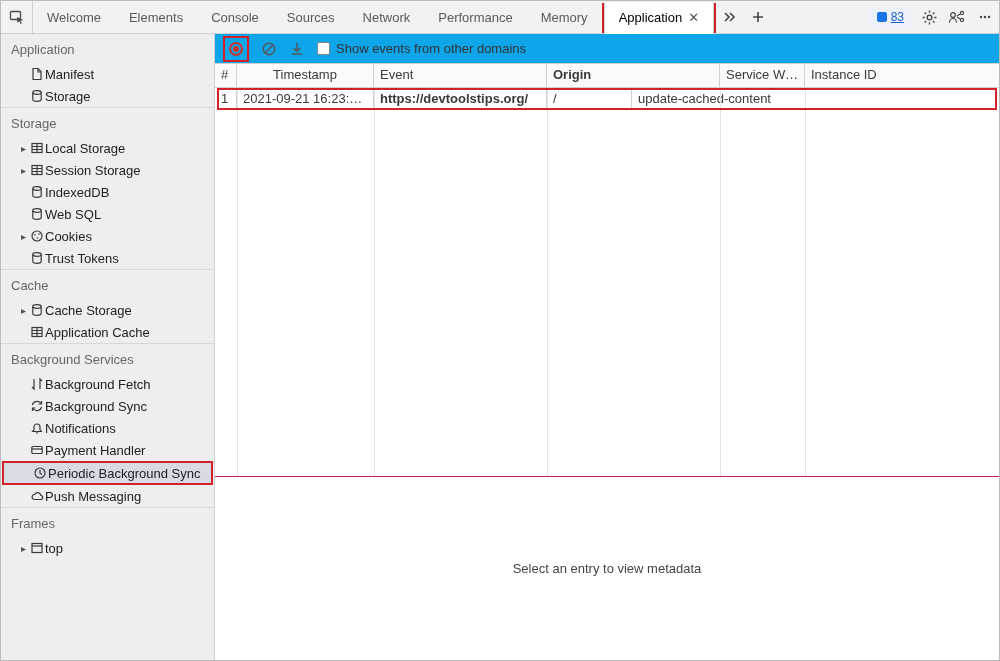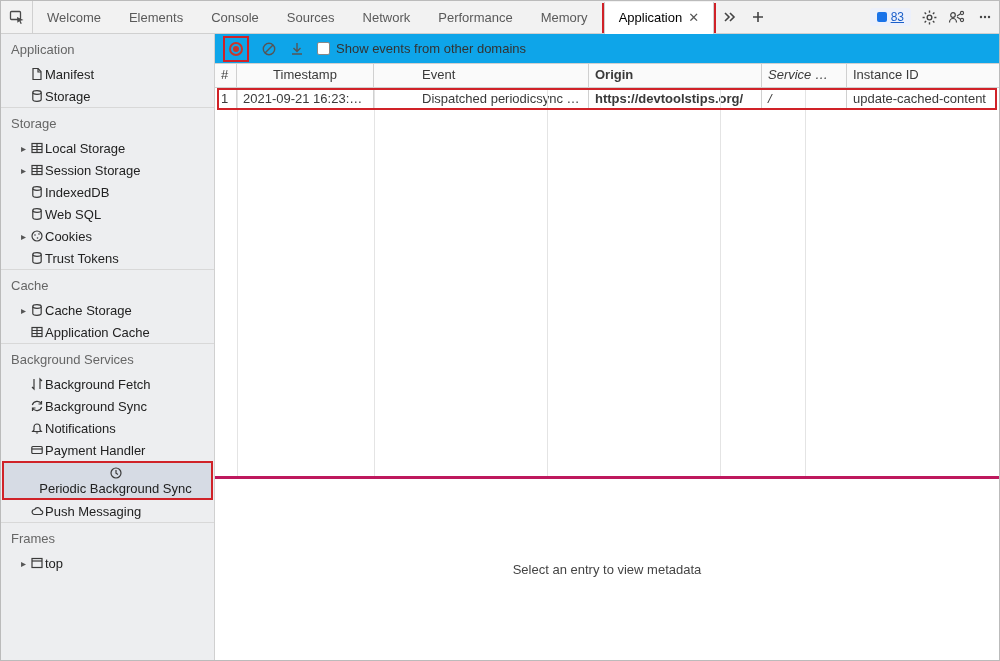--- a/index.html
+++ b/index.html
@@ -21,48 +21,48 @@
     
     .main { display: flex; height: calc(100% - 33px); }
     .sidebar { width: 214px; background: #edeef0; border-right: 1px solid #d0d0d0; overflow-y: auto; padding-bottom: 20px;}
     .content { flex: 1; display: flex; flex-direction: column; }
 
     
     .side-section-head { color: #666; padding: 8px 10px 6px 10px; font-size: 13px; border-top: 1px solid #d8d8d8; }
     .side-section-head.first { border-top: none; }
     .side-item { display: flex; align-items: center; gap: 0; padding: 3px 4px 3px 20px; cursor: pointer; color: #222; }
     .side-item .caret { width: 8px; display:inline-block; color:#555; font-size: 10px;}
-    .side-item.selected { background: #d6dbe4; flex-direction: column; }
+    .side-item.selected { background: #d6dbe4; }
     .hl-redbox { border: 2px solid #d02228; margin: 0 1px;}
     .hl-redbox .side-item { padding-top:2px; padding-bottom:2px;}
 
     
     .toolbar { height: 30px; display: flex; align-items: center; gap: 12px; padding: 0 8px; border-bottom: 1px solid #d0d0d0; background: #0ea5e9; }
     .record-wrap { border: 2px solid #d02228; width:26px; height:26px; display:flex; align-items:center; justify-content:center;}
     .record-circle { width: 14px; height: 14px; border: 2px solid #c8362b; border-radius: 50%; display: flex; align-items:center; justify-content:center; }
     .record-circle::after { content:""; width:6px; height:6px; background:#c8362b; border-radius:50%; }
     .checkbox-row { display: flex; align-items:center; gap:6px; color:#333; }
     .cbx { width:13px; height:13px; border:1px solid #888; border-radius:2px; background:#fff;}
 
     
     .table-head { display: flex; border-bottom: 1px solid #d0d0d0; background: #fafafa; height: 24px; }
     .col { padding: 3px 6px; border-right: 1px solid #d0d0d0; overflow: hidden; white-space: nowrap; text-overflow: ellipsis; color:#3a3a3a; }
     .col:last-child { border-right: none; }
     .c0 { width: 22px; text-align: left;}
     .c1 { width: 137px; text-align: center; }
-    .c2 { width: 173px; margin-left: 42px; }
+    .c2 { width: 173px; }
     .c3 { width: 173px; font-weight: bold; }
-    .c4 { width: 85px; font-style: italic; }
+    .c4 { width: 85px; }
     .c5 { flex: 1; }
     .table-body { height: 388px; position: relative; }
     .table-row { display:flex; height: 22px; }
     .row-hl { position:absolute; left:2px; top:0; width: calc(100% - 4px); height: 22px; border: 2px solid #d02228; pointer-events:none;}
     .vgrid { position:absolute; top:0; bottom:0; width:0; border-right:1px solid #e4e4e4; }
 
-    .metadata-pane { flex:1; border-top: 3px solid #be185d; display:flex; align-items:center; justify-content:center; color:#444; }
+    .metadata-pane { flex:1; border-top: 1px solid #be185d; display:flex; align-items:center; justify-content:center; color:#444; }
 
     
     .ic { display:inline-flex; width:16px; height:16px; align-items:center; justify-content:center; }
     svg { display:block; }
   </style>
 </head>
 <body>
 
 <div class="tabbar">
   <div class="inspect-box">
@@ -339,21 +339,20 @@
 
     <div class="table-body">
       <div class="vgrid" style="left:22px"></div>
       <div class="vgrid" style="left:159px"></div>
       <div class="vgrid" style="left:332px"></div>
       <div class="vgrid" style="left:505px"></div>
       <div class="vgrid" style="left:590px"></div>
       <div class="table-row">
         <div class="col c0">1</div>
         <div class="col c1">2021-09-21 16:23:40…</div>
-        <div class="col c2">Dispatched periodicsync e…</div>
         <div class="col c3">https://devtoolstips.org/</div>
         <div class="col c4">/</div>
         <div class="col c5">update-cached-content</div>
       </div>
       <div class="row-hl"></div>
     </div>
 
     <div class="metadata-pane">
       <span>Select an entry to view metadata</span>
     </div>

